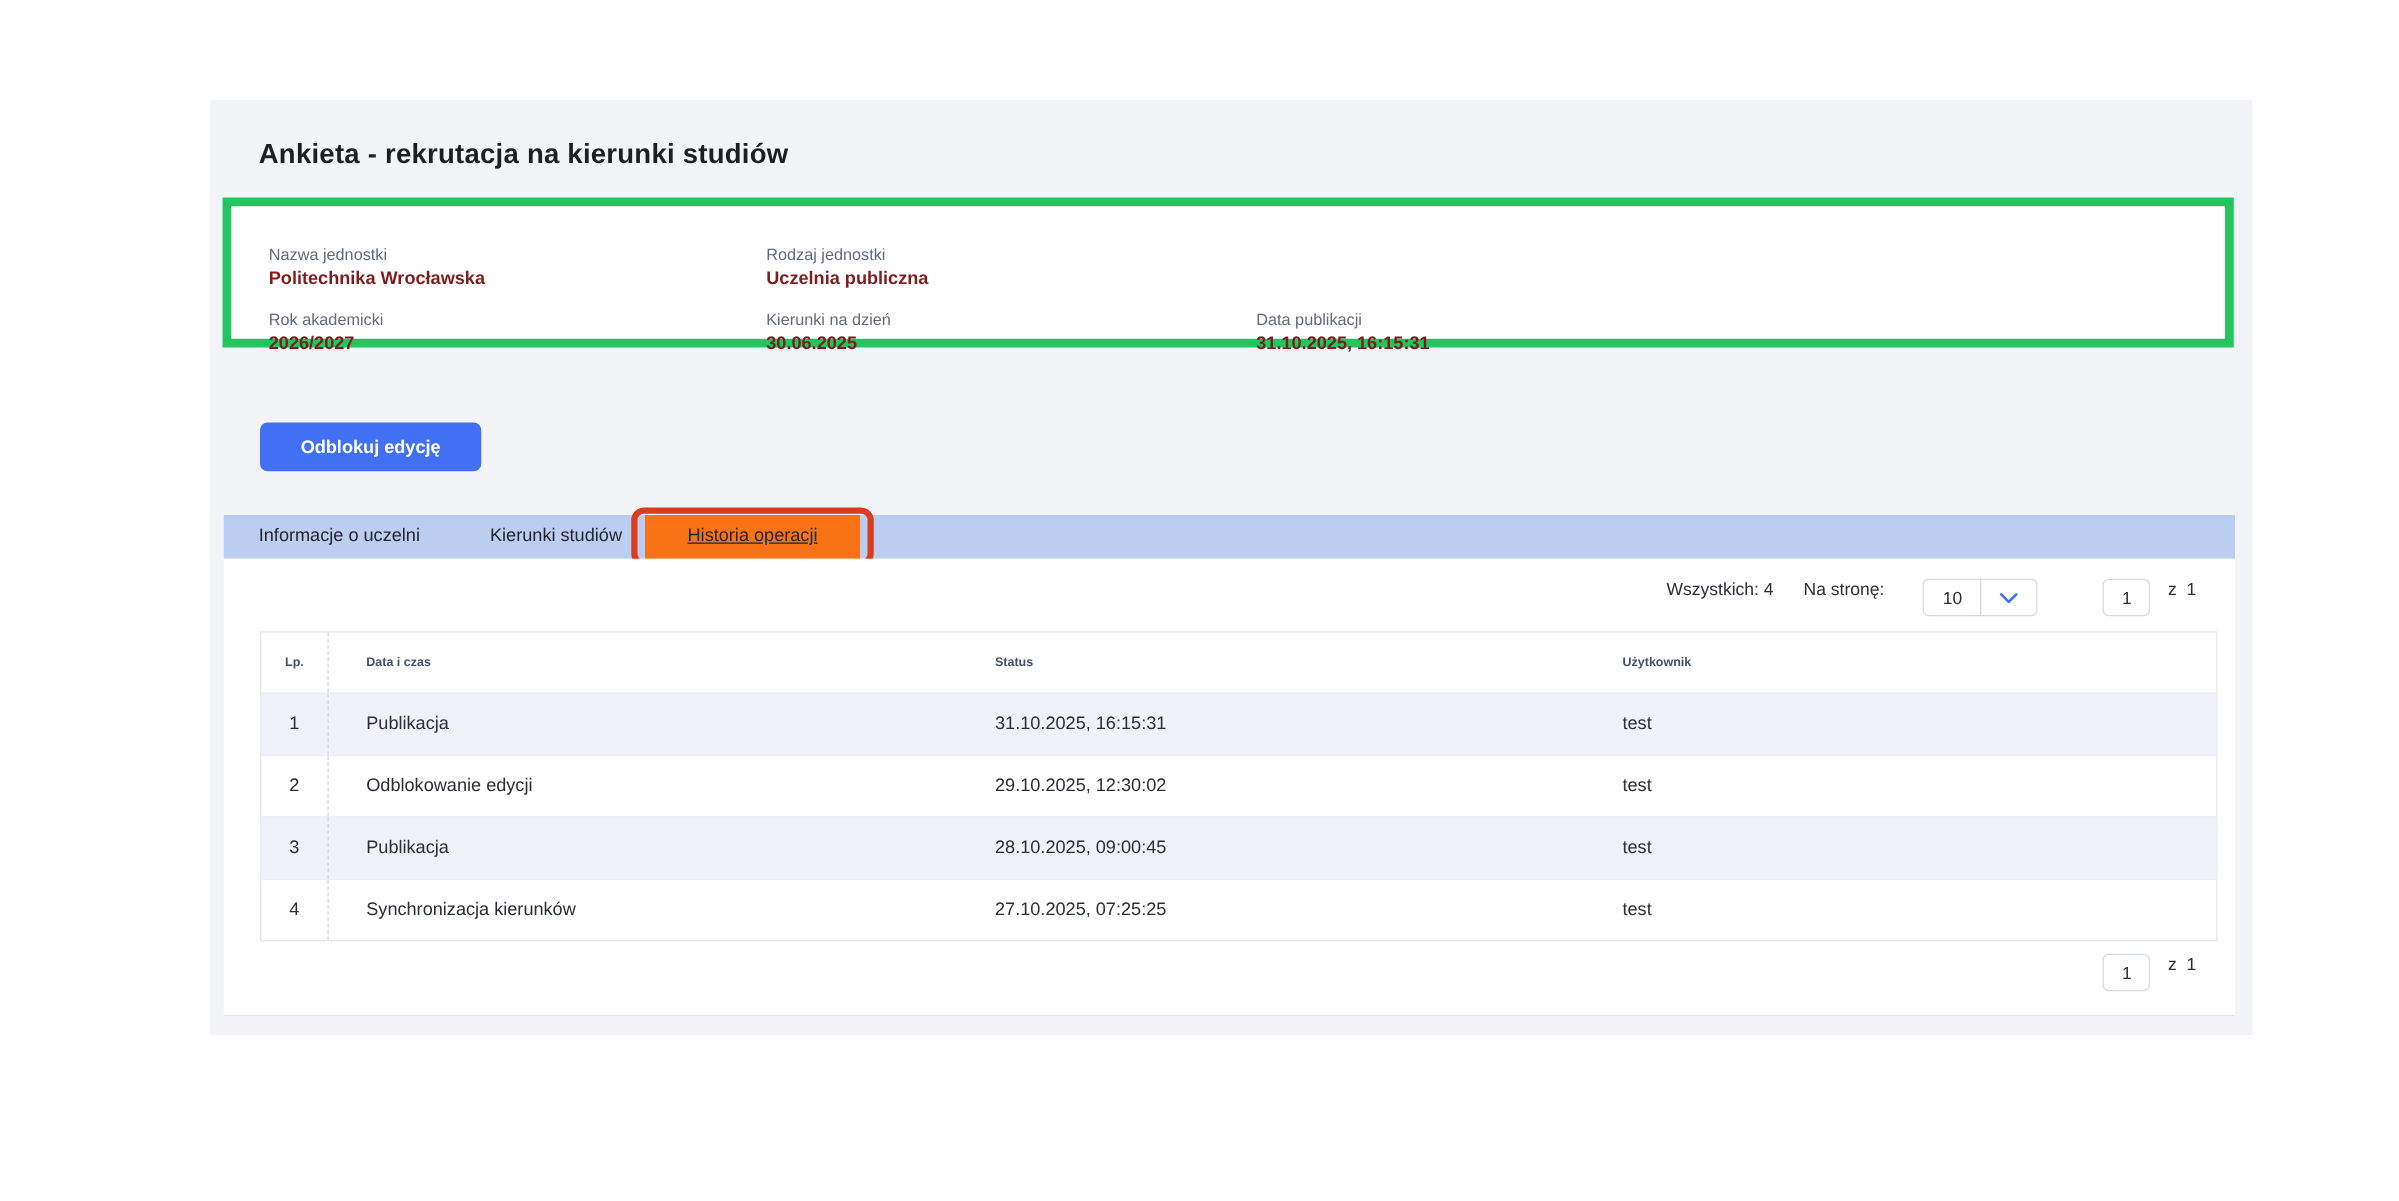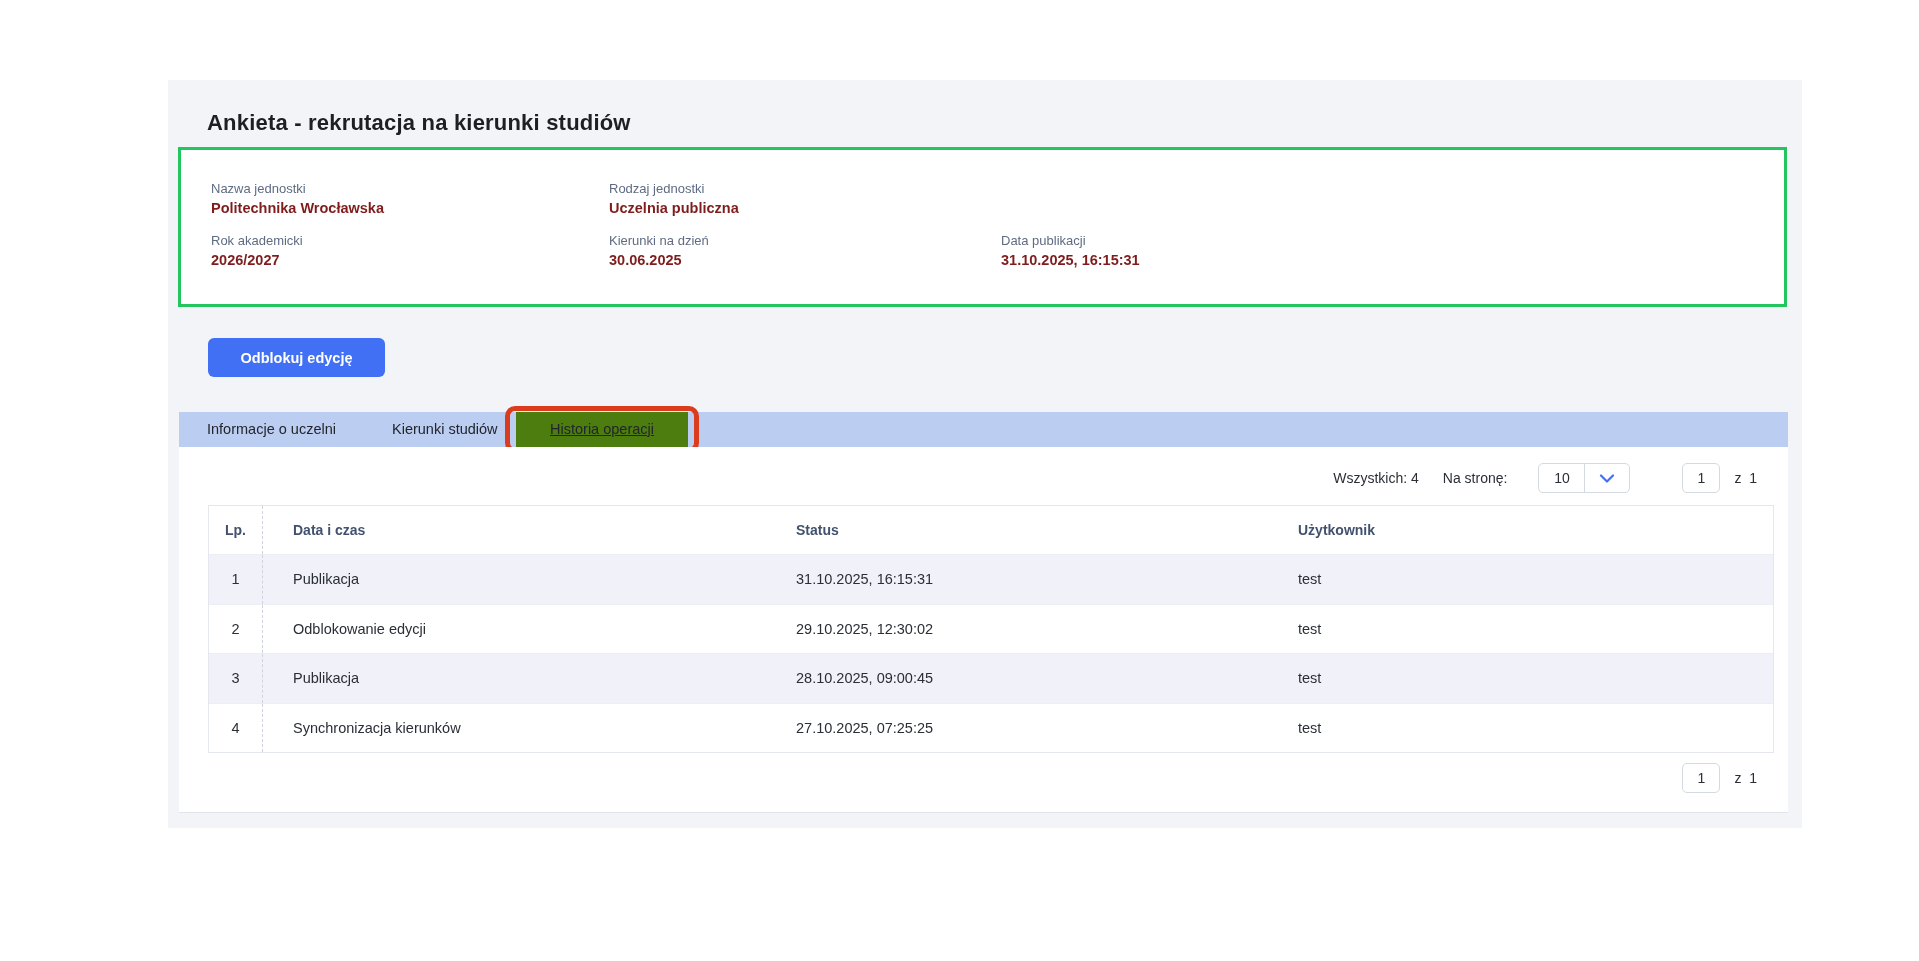--- a/index.html
+++ b/index.html
@@ -10,22 +10,22 @@
     position: absolute; left: 168px; top: 80px; width: 1634px; height: 748px;
     background: #f3f4f8;
   }
   .page-title {
     position: absolute; left: 39px; top: 30px;
     font-size: 22px; font-weight: 700; color: #1d1f23; letter-spacing: 0.2px;
   }
 
   
   .info-card {
-    position: absolute; left: 10px; top: 67px; width: 1609px; height: 160px;
-    background: #ffffff; border: 3px solid #22c55e;
+    position: absolute; left: 10px; top: 78px; width: 1609px; height: 120px;
+    background: #ffffff; border: 7px solid #22c55e;
   }
   .field { position: absolute; }
   .field .label { font-size: 13px; color: #5f6b82; display: block; }
   .field .value { font-size: 14.5px; font-weight: 700; color: #7f1d1d; display: block; margin-top: 4px; }
   .f-c1 { left: 30px; }  .f-c2 { left: 428px; }  .f-c3 { left: 820px; }
   .f-r1 { top: 31px; }   .f-r2 { top: 83px; }
 
   
   .unlock-btn {
     position: absolute; left: 40px; top: 258px; width: 177px; height: 39px;
@@ -39,36 +39,36 @@
     position: absolute; left: 11px; top: 332px; width: 1609px; height: 35px;
     background: #bccdf2;
   }
   .tab {
     position: absolute; top: 0; height: 35px; line-height: 35px;
     font-size: 14.5px; color: #22262c; cursor: pointer; white-space: nowrap;
   }
   .tab-1 { left: 28px; }
   .tab-2 { left: 213px; }
   .tab-active {
-    left: 337px; width: 172px; background: #4d7c0f; text-align: center;
+    left: 337px; width: 172px; background: #f97316; text-align: center;
     text-decoration: underline; font-weight: 400;
   }
   .annotation-rect {
     position: absolute; left: 326px; top: -6px; width: 194px; height: 47px;
     border: 5px solid #dc3c1e; border-radius: 10px; pointer-events: none;
   }
 
   
   .content {
     position: absolute; left: 11px; top: 367px; width: 1609px; height: 366px;
     background: #ffffff; border-bottom: 1px solid #e2e4ea;
   }
 
   .pager-row {
-    position: absolute; display: flex; align-items: center; font-size: 14px; color: #2b2f36;
+    position: absolute; display: flex; font-size: 14px; color: #2b2f36;
   }
   .pager-top { top: 16px; right: 31px; }
   .pager-bottom { top: 316px; right: 31px; }
   .pager-row .spacer-lg { width: 24px; }
   .pager-row .spacer-sm { width: 8px; }
   .pager-row .spacer-md { width: 52px; }
   .pager-row .spacer-xs { width: 14px; }
 
   .per-page-select {
     width: 92px; height: 30px; background: #ffffff; border: 1px solid #d5d9e2;
@@ -84,21 +84,21 @@
     font-family: "Liberation Sans", sans-serif;
   }
   .of-text { font-size: 14px; color: #2b2f36; white-space: pre; }
 
   
   .history-table {
     position: absolute; left: 29px; top: 58px; width: 1566px;
     border: 1px solid #e4e7ee;
   }
   .t-row { display: grid; grid-template-columns: 54px 503px 502px 1fr; align-items: center; }
-  .t-head { height: 48px; font-weight: 700; color: #42526e; font-size: 14px; }
+  .t-head { height: 48px; font-weight: 700; color: #42526e; font-size: 10px; }
   .t-body-row { height: 49.5px; font-size: 14.5px; color: #2a2e36; border-top: 1px solid #eceef4; }
   .t-body-row.stripe { background: #f1f2f9; }
   .cell-lp { text-align: center; height: 100%; display: flex; align-items: center; justify-content: center; border-right: 1px dashed #cfd3dc; }
   .cell { padding-left: 30px; }
 </style>
 </head>
 <body>
 
 <div class="panel">
 

